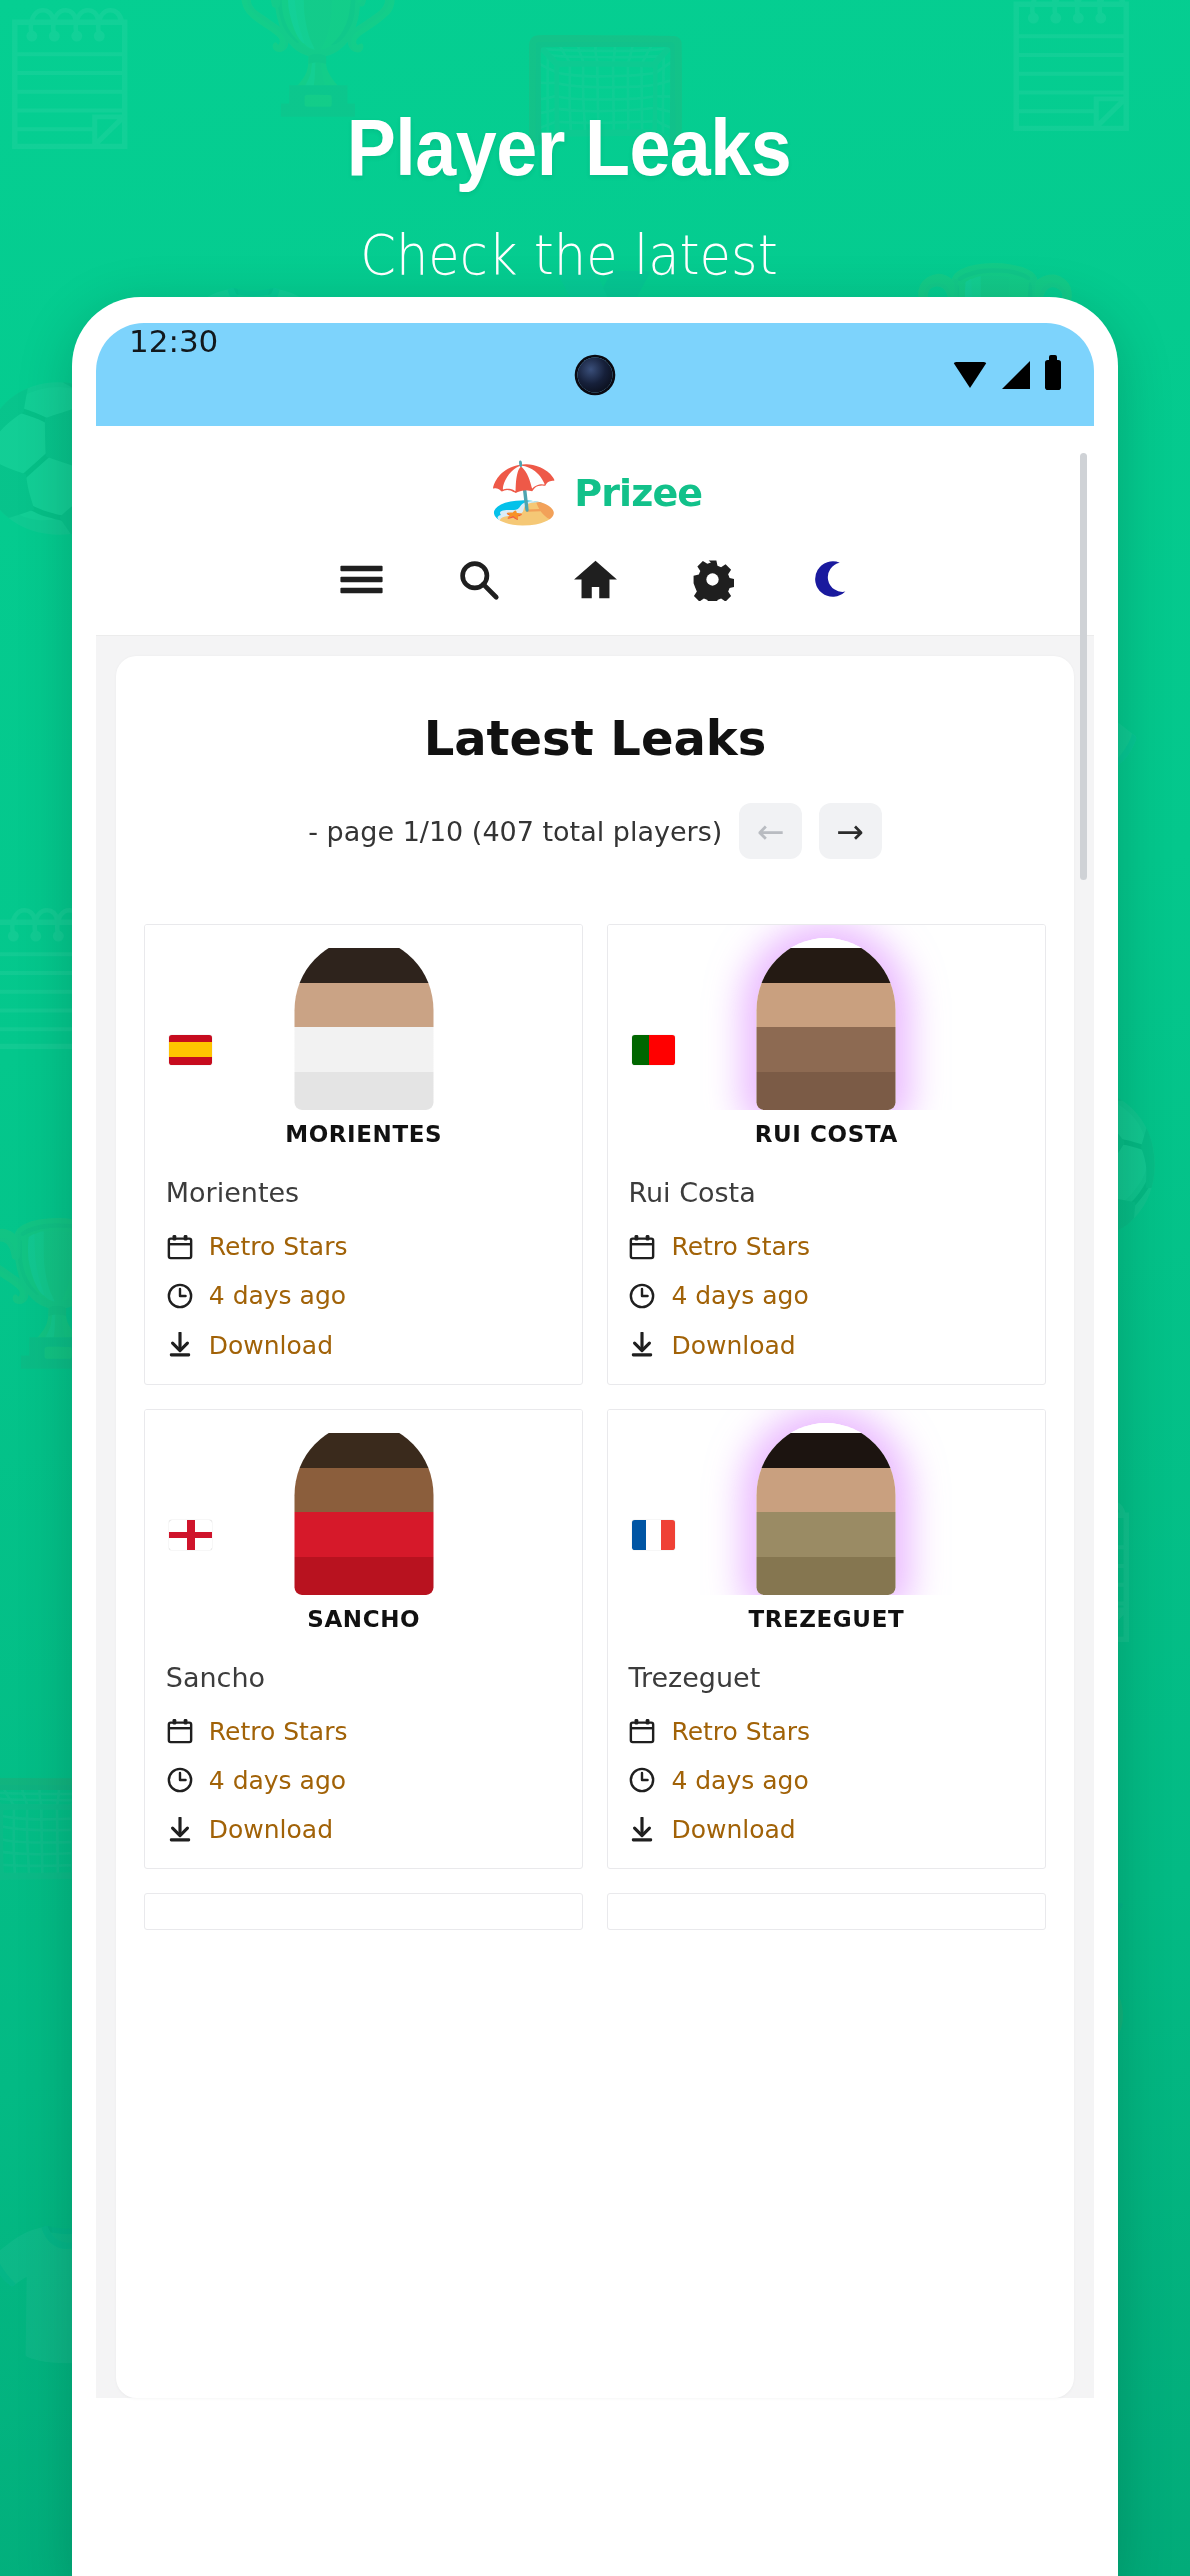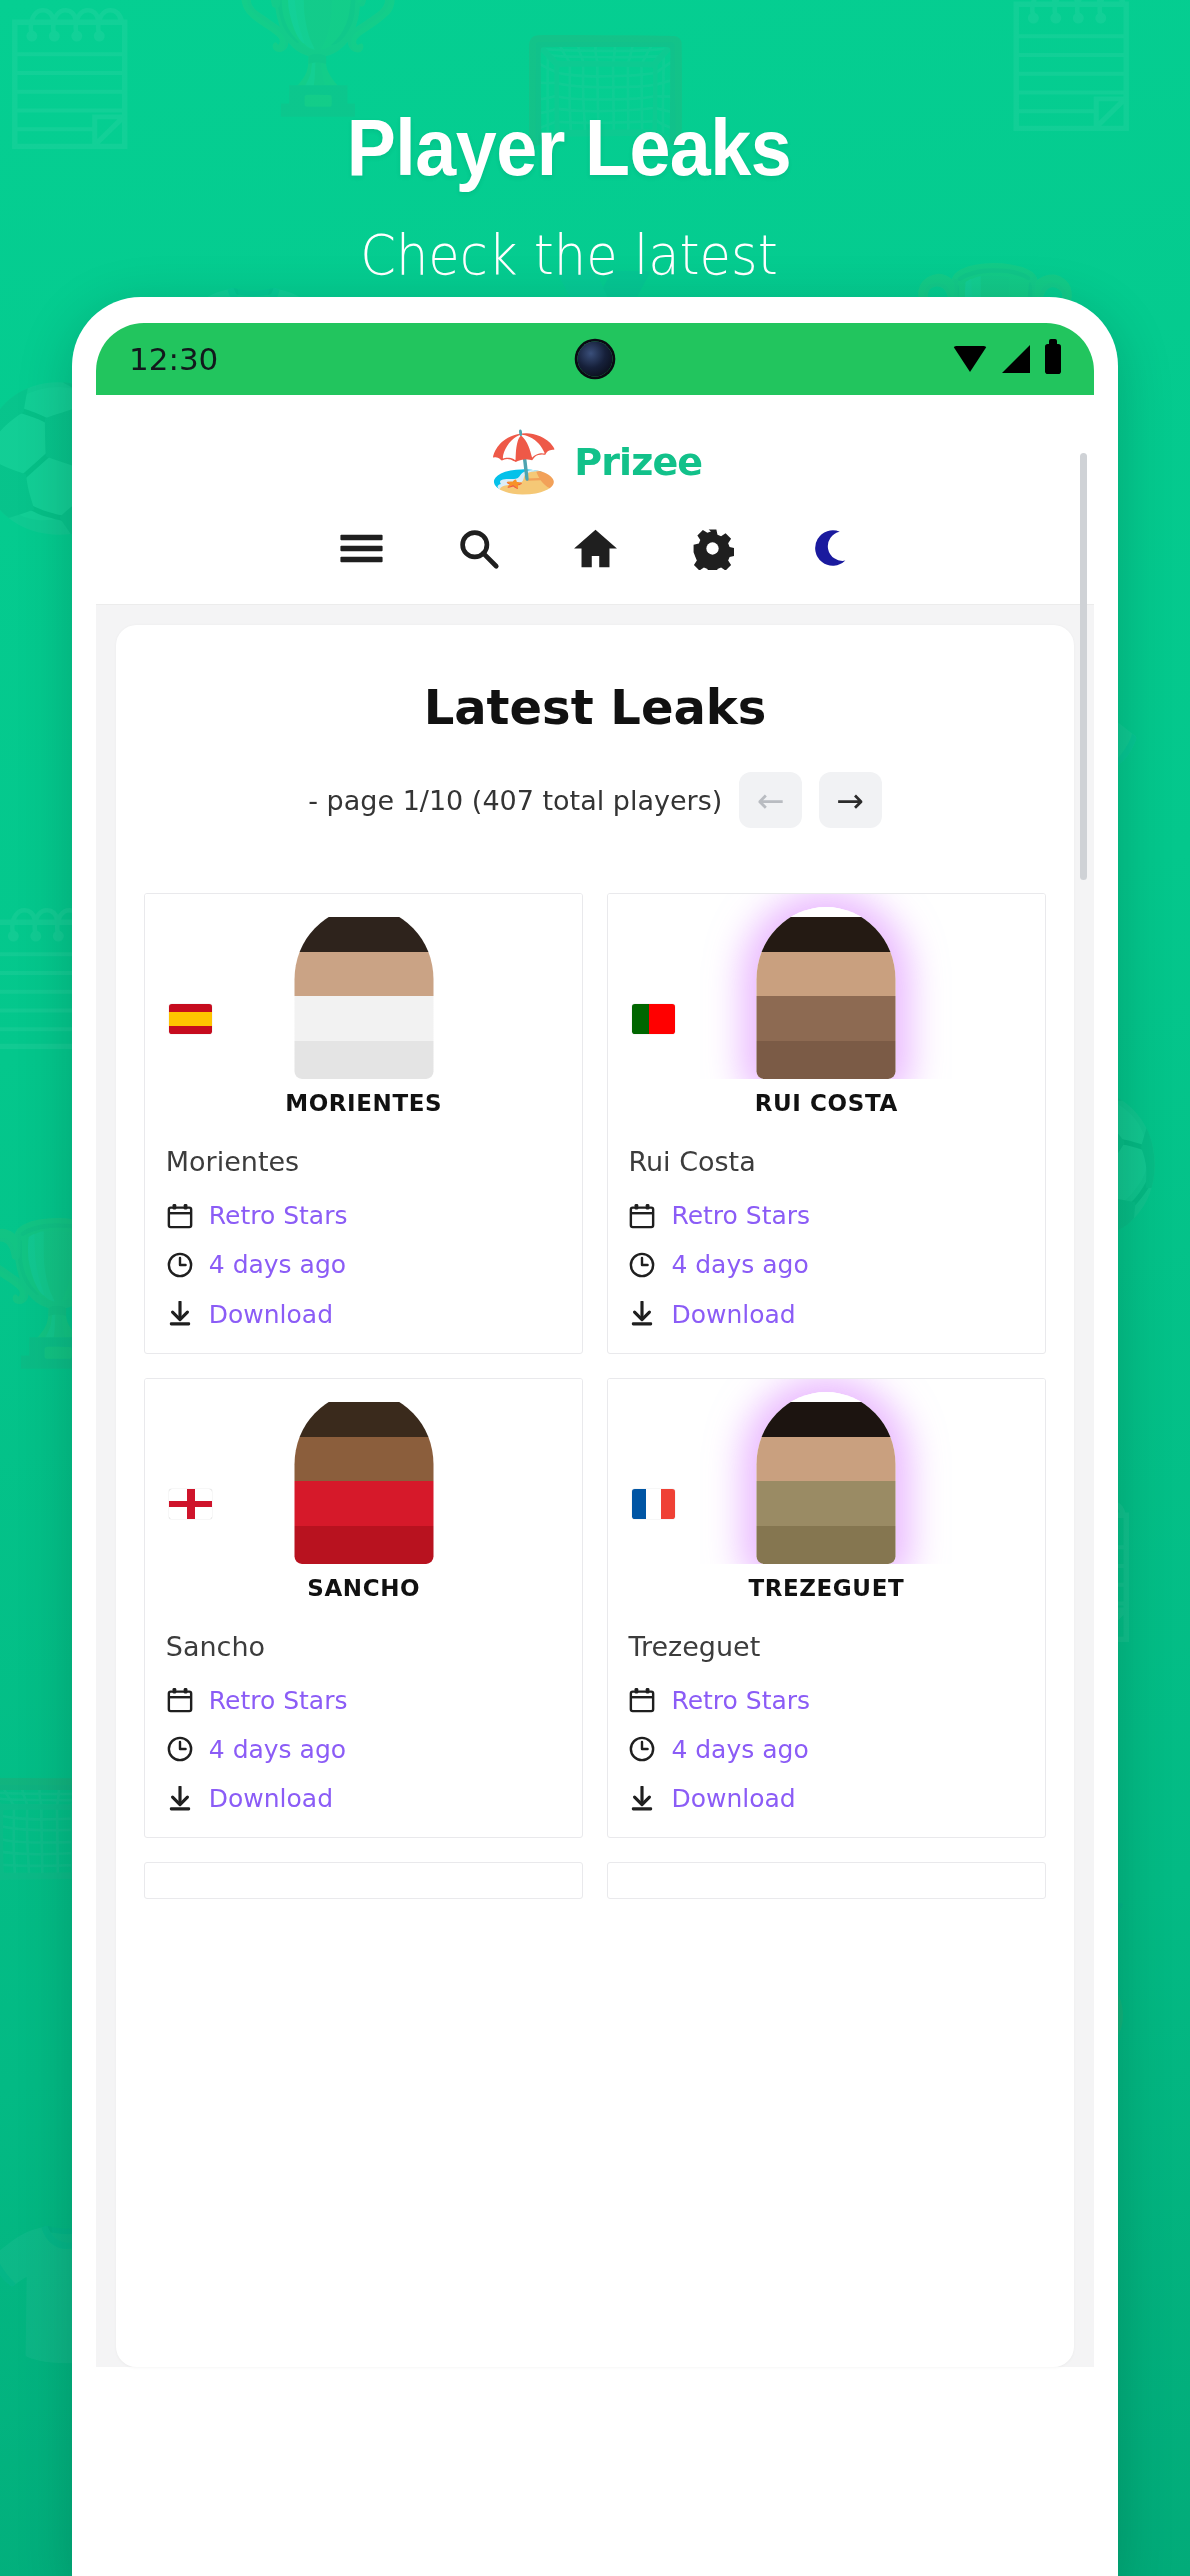--- a/index.html
+++ b/index.html
@@ -68,23 +68,23 @@
     left:24px; top:26px;
     width:998px; height:2264px;
     background:#ffffff;
     border-radius:48px 48px 0 0;
     overflow:hidden;
   }
 
   
   #statusbar {
     position:relative;
-    height:72px;
-    background:#22c55e;
-    display:flex; align-items:center;
+    height:103px;
+    background:#7dd3fc;
+    display:flex; 
     padding:0 33px;
   }
   #clock { color:#12181c; font-size:31px; font-family:"DejaVu Sans",sans-serif; }
   #camera {
     position:absolute; left:50%; top:50%;
     transform:translate(-50%,-50%);
     width:35px; height:35px; border-radius:50%;
     background:radial-gradient(circle at 38% 34%, #3a4f7a 0%, #16203a 46%, #05060c 100%);
     box-shadow:0 0 0 2.8px #0a0a12;
   }
@@ -194,21 +194,21 @@
     padding:11px 0 20.4px; letter-spacing:0.6px;
     font-family:"DejaVu Sans",sans-serif;
   }
   .card-body { padding:9.3px 20.4px 24px; }
   .card-name {
     font-size:27px; color:#3c3c3c; margin-bottom:24px;
     font-family:"DejaVu Sans",sans-serif;
   }
   .meta {
     display:flex; align-items:center; gap:15px;
-    font-size:25px; color:#8b5cf6; margin-bottom:20.4px;
+    font-size:25px; color:#a16207; margin-bottom:20.4px;
     font-family:"DejaVu Sans",sans-serif;
   }
   .meta:last-child { margin-bottom:0; }
   .meta .mi { width:28px; height:28px; flex:0 0 28px; display:flex; align-items:center; justify-content:center; }
 
   
   .card.peek { height:37px; }
 
   
   #scrollbar {

